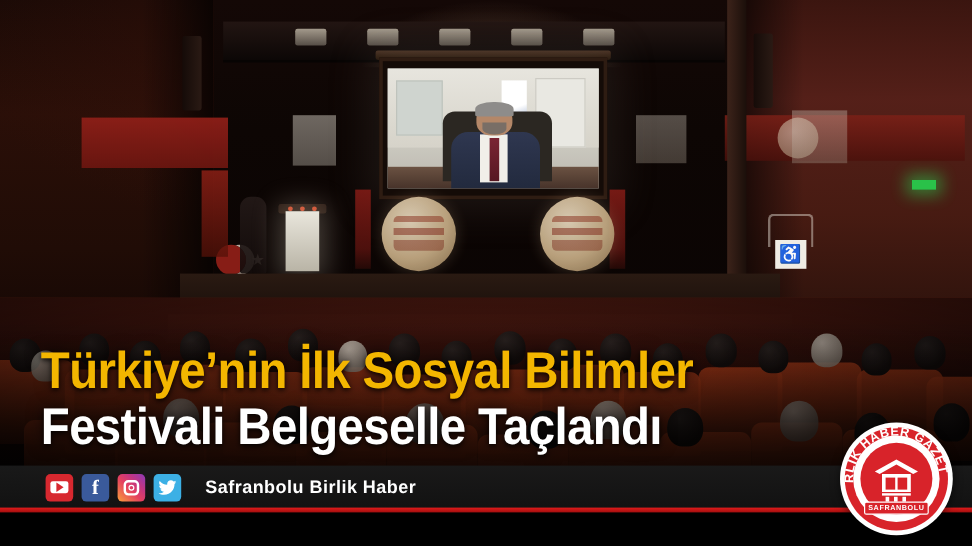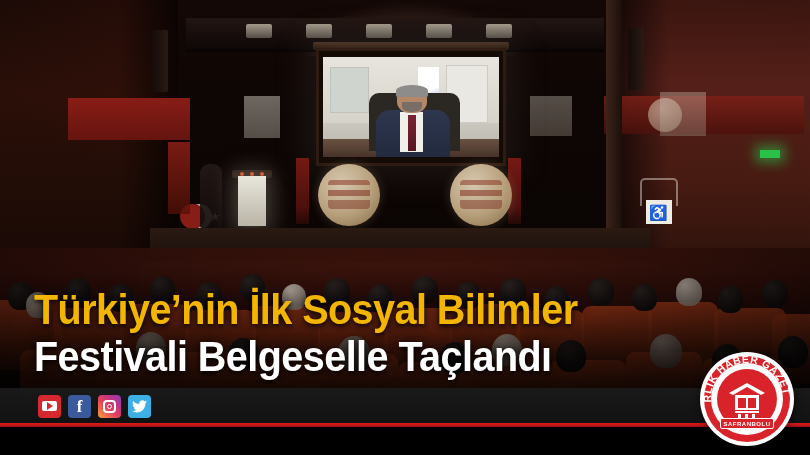--- a/index.html
+++ b/index.html
@@ -553,20 +553,21 @@
           </div>
       </div>
 
       <div class="soc" id="soc-twitter">
         <svg width="15" height="13" viewBox="0 0 24 20" aria-hidden="true">
           <path fill="#ffffff" d="M24 2.4c-.9.4-1.8.7-2.8.8 1-.6 1.8-1.6 2.2-2.7-1 .6-2 1-3.1 1.2C19.3.6 18 0 16.6 0c-2.7 0-4.9 2.2-4.9 4.9 0 .4 0 .8.1 1.1C7.7 5.8 4.1 3.9 1.7 1 1.2 1.7 1 2.5 1 3.4c0 1.7.9 3.2 2.2 4.1-.8 0-1.6-.2-2.2-.6 0 2.4 1.7 4.4 3.9 4.8-.4.1-.8.2-1.3.2-.3 0-.6 0-.9-.1.6 2 2.4 3.4 4.6 3.4-1.7 1.3-3.8 2.1-6.1 2.1-.4 0-.8 0-1.2-.1C2.2 18.6 4.8 19.4 7.5 19.4c9.1 0 14-7.5 14-14v-.6c1-.7 1.8-1.6 2.5-2.4z"></path>
         </svg>
       </div>
     </div>
 
+    <div id="brand-name">Safranbolu Birlik Haber</div>
 
   </div>
 
   <div id="red-rule"></div>
   <div id="footer-black"></div>
 
   <div id="logo-badge">
     <div id="logo-ring"></div>
     <div id="logo-inner"></div>
     <div id="logo-core"></div>

